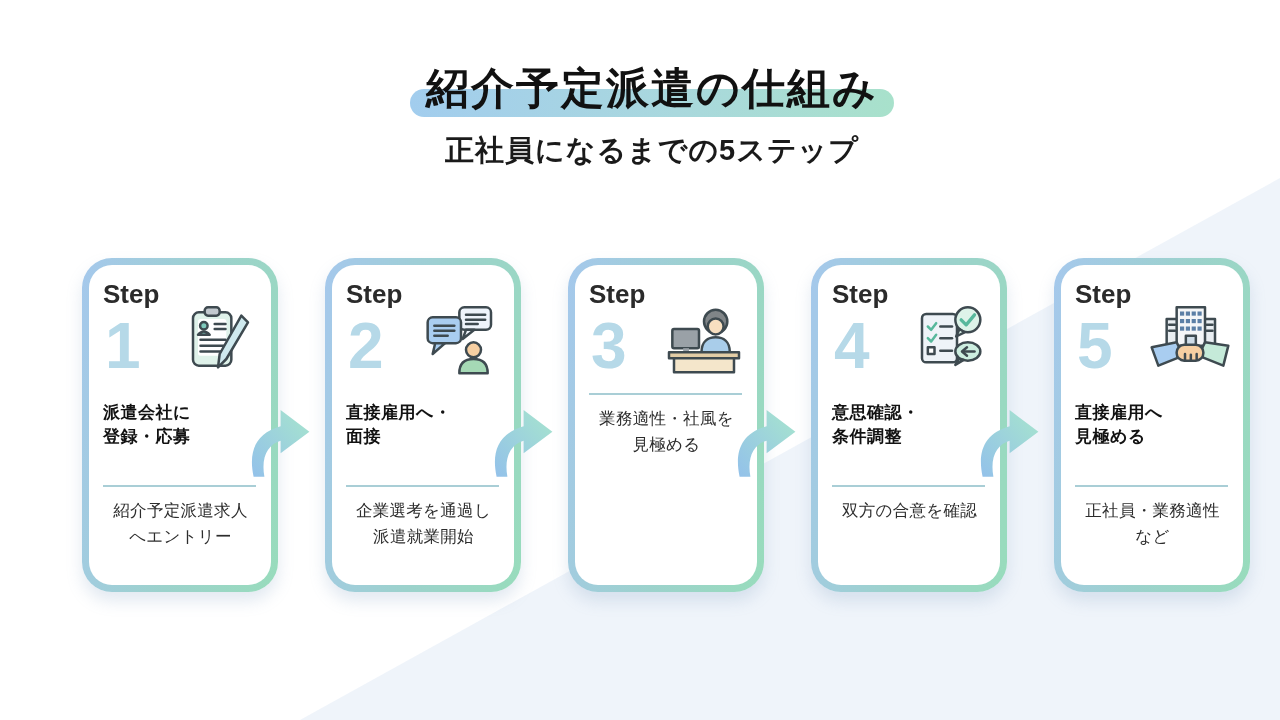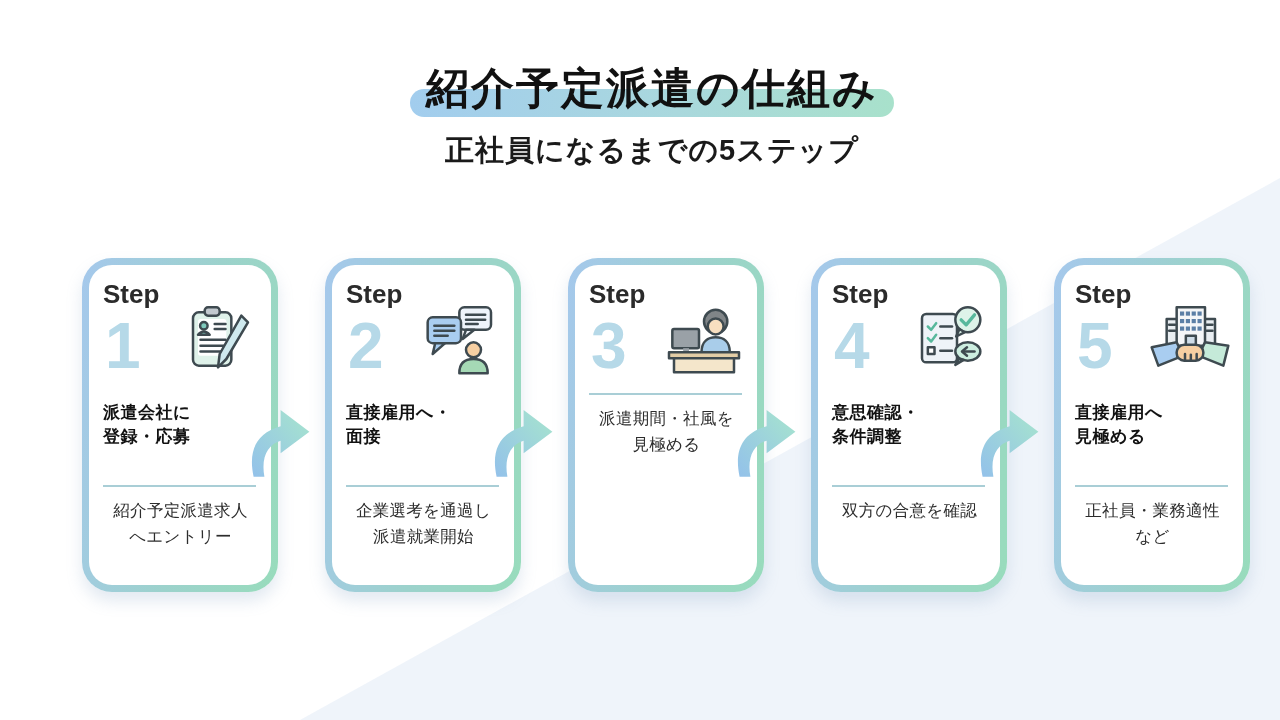--- a/index.html
+++ b/index.html
@@ -156,21 +156,21 @@
           <circle cx="62" cy="33" r="9.5" fill="#f8dfc0"></circle>
           <path d="M45 64 c0 -13 8 -18 17 -18 s17 5 17 18 z" fill="#a9cdea"></path>
           <rect x="10" y="36" width="32" height="23" rx="2" fill="#9aa1a7"></rect>
           <rect x="23" y="59" width="7" height="6" fill="#9aa1a7" stroke="none"></rect>
           <rect x="6" y="64" width="84" height="7" fill="#e3cda6"></rect>
           <rect x="12" y="71" width="72" height="17" fill="#f4e6cb"></rect>
         </g>
       </svg>
     </div>
     <div class="card-divider"></div>
-    <div class="card-desc">派遣期間・社風を
+    <div class="card-desc">業務適性・社風を
 見極める</div>
   </div>
 
   <div class="card">
     <div class="card-head">
       <div>
         <div class="step-label">Step</div>
         <div class="step-number">4</div>
       </div>
       <svg class="card-icon" viewBox="0 0 96 96">

